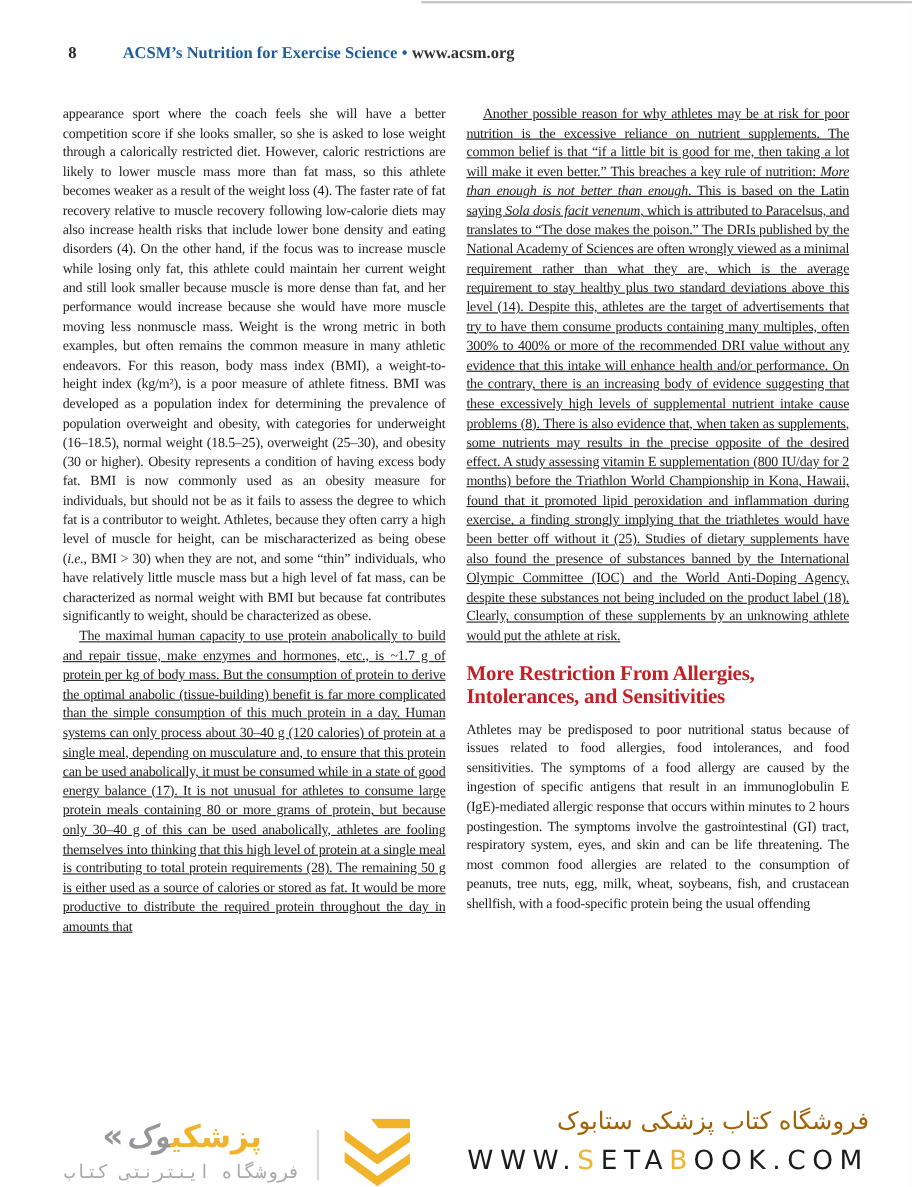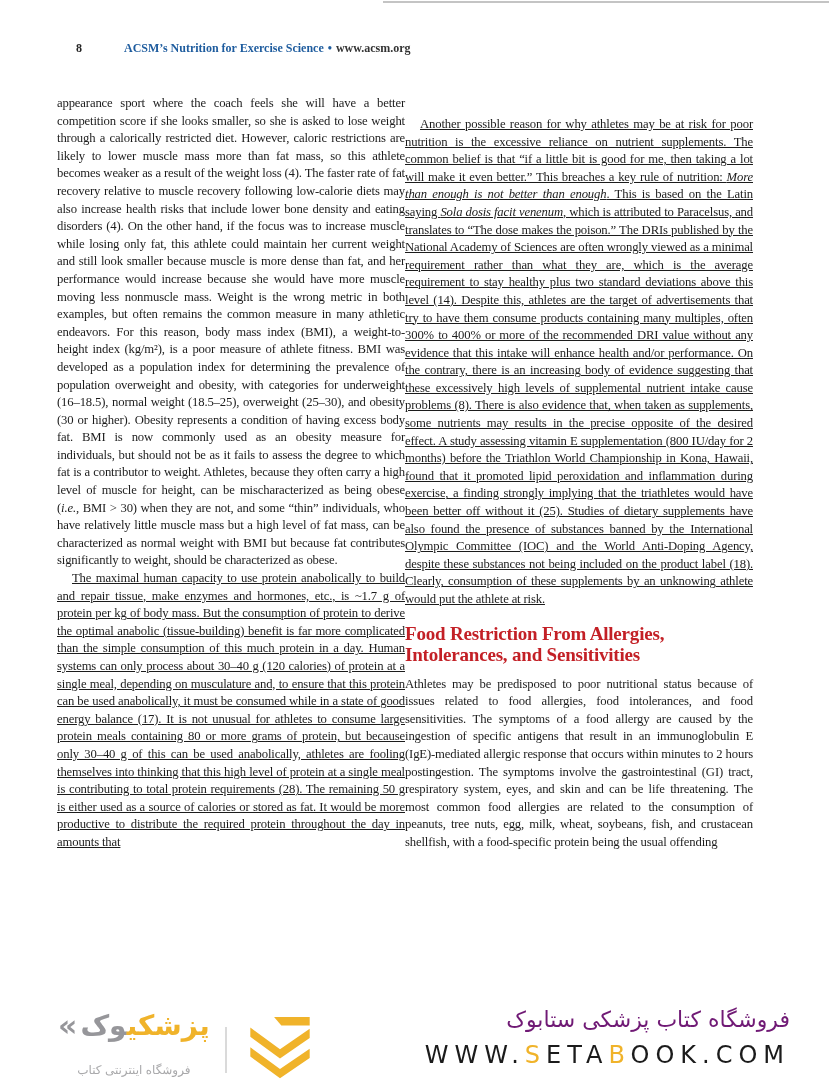--- a/index.html
+++ b/index.html
@@ -2,53 +2,53 @@
 <html lang="en"><head>
 <meta charset="utf-8">
 <style>
   html,body{margin:0;padding:0;background:#e8e8e8;}
   .page{
     position:relative;width:829px;height:1079px;background:#ffffff;
     overflow:hidden;font-family:"Liberation Serif",serif;margin:0 auto;
   }
   .scan-line{position:absolute;top:1px;left:383px;right:0;height:2px;background:#c4c4c4;}
   
-  .header{position:absolute;top:41px;left:62px;font-size:12px;font-weight:bold;white-space:nowrap;margin-left:14px;}
+  .header{position:absolute;top:41px;left:62px;font-size:15px;font-weight:bold;white-space:nowrap;}
   .pagenum{color:#222;}
   .title{color:#1E5C9E;margin-left:42px;}
   .sep{color:#1E5C9E;margin:0 4px;}
   .site{color:#333;font-weight:bold;font-family:"Liberation Serif",serif;}
   
-  .columns{position:absolute;top:95px;left:57px;width:715px;display:flex;align-items:flex-end;}
+  .columns{position:absolute;top:95px;left:57px;width:715px;display:flex;gap:19px;}
   .col{width:348px;}
   p.body{
     margin:0;font-size:12.7px;line-height:17.6px;letter-spacing:-0.15px;
     text-align:justify;color:#1c1c1c;
   }
   p.indent{text-indent:15px;text-decoration:underline;}
   .i{font-style:italic;}
   .b{font-weight:normal;}
   h2.section{
     font-family:"Liberation Serif",serif;font-weight:bold;
     font-size:19px;line-height:21.5px;color:#C32026;margin:14px 0 10px 0;
     letter-spacing:-0.2px;
   }
   
   .footer-left{position:absolute;left:58px;bottom:0;display:flex;align-items:flex-end;gap:13px;}
   .logo-block{display:flex;flex-direction:column;align-items:center;padding-bottom:2px;}
   .logo-row{display:flex;align-items:center;gap:3px;}
   .logo-mark{font-family:"DejaVu Sans",sans-serif;font-weight:bold;color:#96969a;font-size:30px;line-height:1;}
   .logo-word{font-family:"DejaVu Sans",sans-serif;font-weight:bold;font-size:28px;line-height:1;direction:rtl;}
   .logo-word .yl{color:#F0B32A;}
-  .logo-word .gr{color:#96969a;}
-  .logo-tagline{font-family:Liberation Sans, sans-serif;font-size:12px;color:#a9a9ab;margin-top:22px;direction:rtl;}
+  .logo-word .gr{color:#96969a;font-style:italic;}
+  .logo-tagline{font-family:Liberation Mono, monospace;font-size:17px;color:#a9a9ab;margin-top:7px;direction:rtl;}
   .divider{width:2px;height:46px;background:#dadada;margin:0 2px 6px 2px;}
   .emblem svg{display:block;}
   .footer-right{position:absolute;right:39px;bottom:10px;text-align:right;font-family:"DejaVu Sans",sans-serif;}
-  .store-name{font-size:22px;color:#701a75;direction:rtl;margin-bottom:9px;}
+  .store-name{font-size:22px;color:#a16207;direction:rtl;margin-bottom:9px;}
   .site-url{font-size:24px;letter-spacing:6px;color:#1b1b1b;white-space:nowrap;}
   .site-url .yl{color:#F0B32A;}
   .site-url .dk{color:#1b1b1b;}
 </style>
 </head>
 <body>
 
 <div class="page">
 
   <div class="scan-line"></div>
@@ -57,21 +57,21 @@
     <span class="pagenum">8</span><span class="title">ACSM’s Nutrition for Exercise Science</span><span class="sep">•</span><span class="site">www.acsm.org</span>
   </div>
 
   <div class="columns">
     <div class="col">
       <p class="body"><span>appearance sport where the coach feels she will have a better competition score if she looks smaller, so she is asked to lose weight through a calorically restricted diet. However, caloric restrictions are likely to lower muscle mass more than fat mass, so this athlete becomes weaker as a result of the weight loss (4). The faster rate of fat recovery relative to muscle recovery following low-calorie diets may also increase health risks that include lower bone density and eating disorders (4). On the other hand, if the focus was to increase muscle while losing only fat, this athlete could maintain her current weight and still look smaller because muscle is more dense than fat, and her performance would increase because she would have more muscle moving less nonmuscle mass. Weight is the wrong metric in both examples, but often remains the common measure in many athletic endeavors. For this reason, body mass index (BMI), a weight-to-height index (kg/m²), is a poor measure of athlete fitness. BMI was developed as a population index for determining the prevalence of population overweight and obesity, with categories for underweight (16–18.5), normal weight (18.5–25), overweight (25–30), and obesity (30 or higher). Obesity represents a condition of having excess body fat. BMI is now commonly used as an obesity measure for individuals, but should not be as it fails to assess the degree to which fat is a contributor to weight. Athletes, because they often carry a high level of muscle for height, can be mischaracterized as being obese (</span><span class="i">i.e.</span><span>, BMI &gt; 30) when they are not, and some “thin” individuals, who have relatively little muscle mass but a high level of fat mass, can be characterized as normal weight with BMI but because fat contributes significantly to weight, should be characterized as obese.</span></p>
       <p class="body indent"><span>The maximal human capacity to use protein anabolically to build and repair tissue, make enzymes and hormones, etc., is ~1.7 g of protein per kg of body mass. But the consumption of protein to derive the optimal anabolic (tissue-building) benefit is far more complicated than the simple consumption of this much protein in a day. Human systems can only process about 30–40 g (120 calories) of protein at a single meal, depending on musculature and, to ensure that this protein can be used anabolically, it must be consumed while in a state of good energy balance (17). It is not unusual for athletes to consume large protein meals containing 80 or more grams of protein, but because only 30–40 g of this can be used anabolically, athletes are fooling themselves into thinking that this high level of protein at a single meal is contributing to total protein requirements (28). The remaining 50 g is either used as a source of calories or stored as fat. It would be more productive to distribute the required protein throughout the day in amounts that</span></p>
     </div>
     <div class="col">
       <p class="body indent"><span>Another possible reason for why athletes may be at risk for poor nutrition is the excessive reliance on nutrient supplements. The common belief is that “if a little bit is good for me, then taking a lot will make it even better.” This breaches a key rule of nutrition: </span><span class="i">More than enough is not better than enough</span><span>. This is based on the Latin saying </span><span class="i">Sola dosis facit venenum</span><span>, which is attributed to Paracelsus, and translates to “The dose makes the poison.” The DRIs published by the National Academy of Sciences are often wrongly viewed as a minimal requirement rather than what they are, which is the average requirement to stay healthy plus two standard deviations above this level (14). Despite this, athletes are the target of advertisements that try to have them consume products containing many multiples, often 300% to 400% or more of the recommended DRI value without any evidence that this intake will enhance health and/or performance. On the contrary, there is an increasing body of evidence suggesting that these excessively high levels of supplemental nutrient intake cause problems (8). There is also evidence that, when taken as supplements, some nutrients may results in the precise opposite of the desired effect. A study assessing vitamin E supplementation (800 IU/day for 2 months) before the Triathlon World Championship in Kona, Hawaii, found that it promoted lipid peroxidation and inflammation during exercise, a finding strongly implying that the triathletes would have been better off without it (25). Studies of dietary supplements have also found the presence of substances banned by the International Olympic Committee (IOC) and the World Anti-Doping Agency, despite these substances not being included on the product label (18). Clearly, consumption of these supplements by an unknowing athlete would put the athlete at risk.</span></p>
-      <h2 class="section">Food Restriction From Allergies, Intolerances, and Sensitivities</h2>
+      <h2 class="section">More Restriction From Allergies, Intolerances, and Sensitivities</h2>
       <p class="body"><span>Athletes may be predisposed to poor nutritional status because of issues related to food allergies, food intolerances, and food sensitivities. The symptoms of a </span><span class="b">food allergy</span><span> are caused by the ingestion of specific antigens that result in an </span><span class="b">immunoglobulin E (IgE)</span><span>-mediated allergic response that occurs within minutes to 2 hours postingestion. The symptoms involve the gastrointestinal (GI) tract, respiratory system, eyes, and skin and can be life threatening. The most common food allergies are related to the consumption of peanuts, tree nuts, egg, milk, wheat, soybeans, fish, and crustacean shellfish, with a food-specific protein being the usual offending</span></p>
     </div>
   </div>
 
   <div class="footer-left">
     <div class="logo-block">
       <div class="logo-row">
         <span class="logo-mark">«</span>
         <span class="logo-word" dir="rtl"><span class="yl">پزشکی</span><span class="gr">وک</span></span>
       </div>

